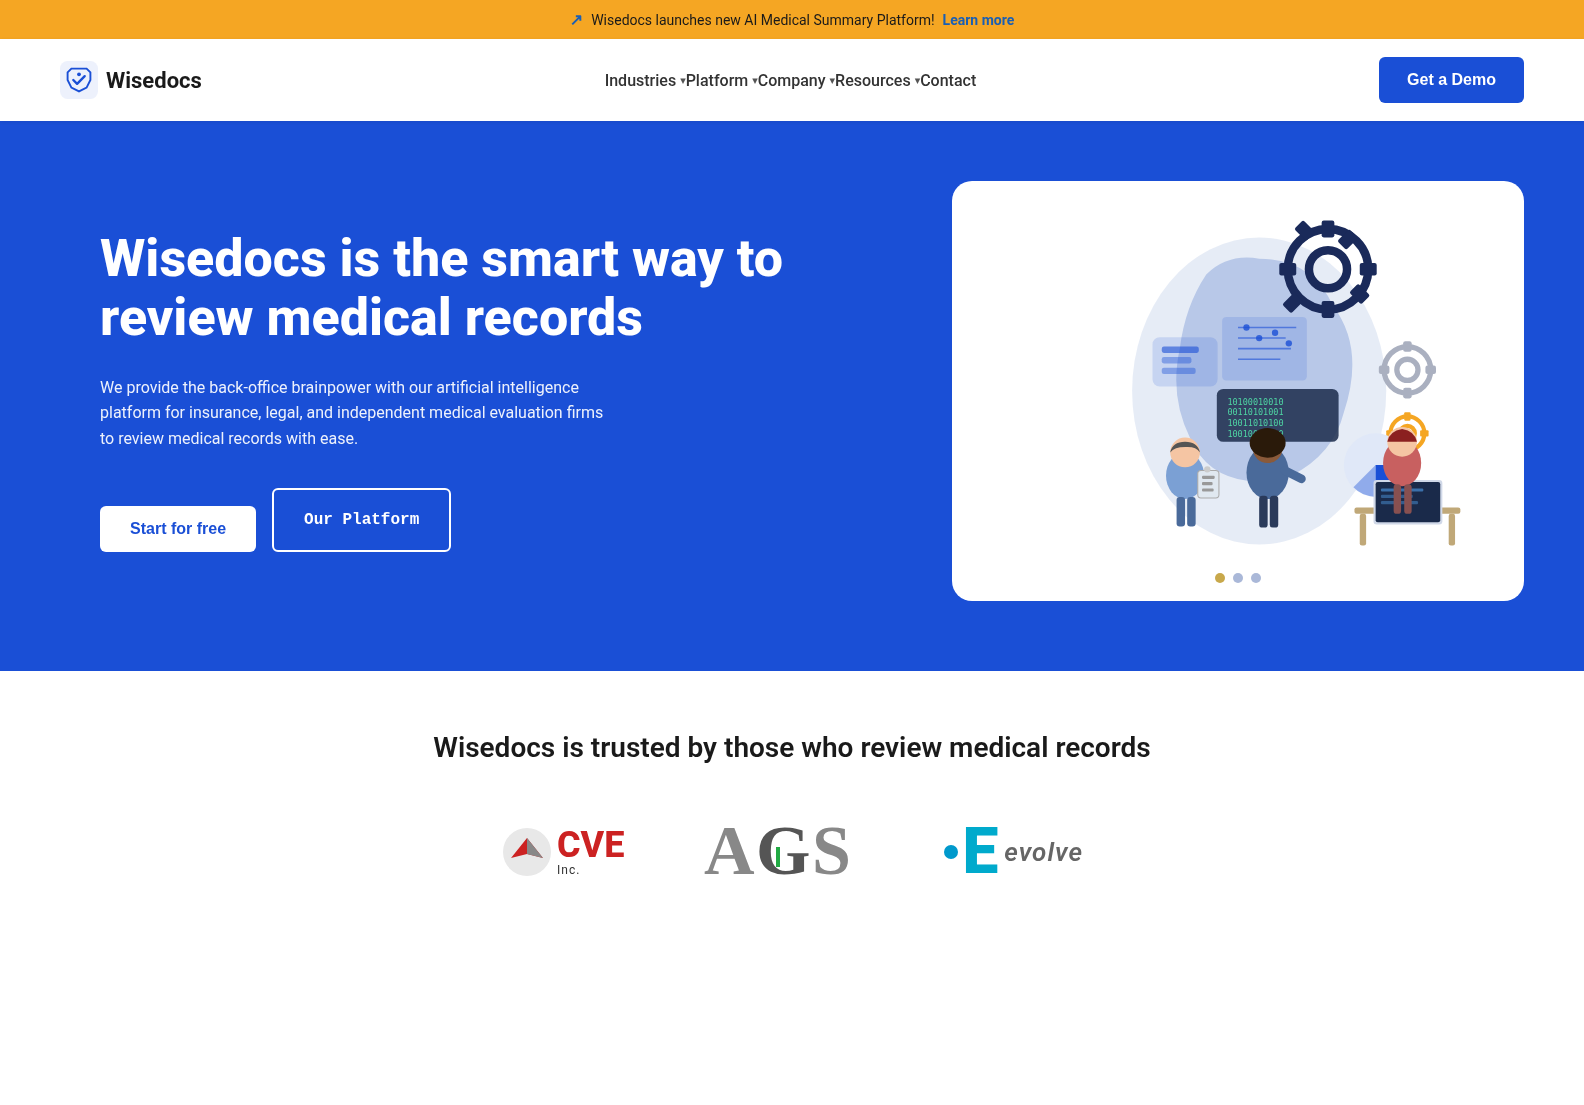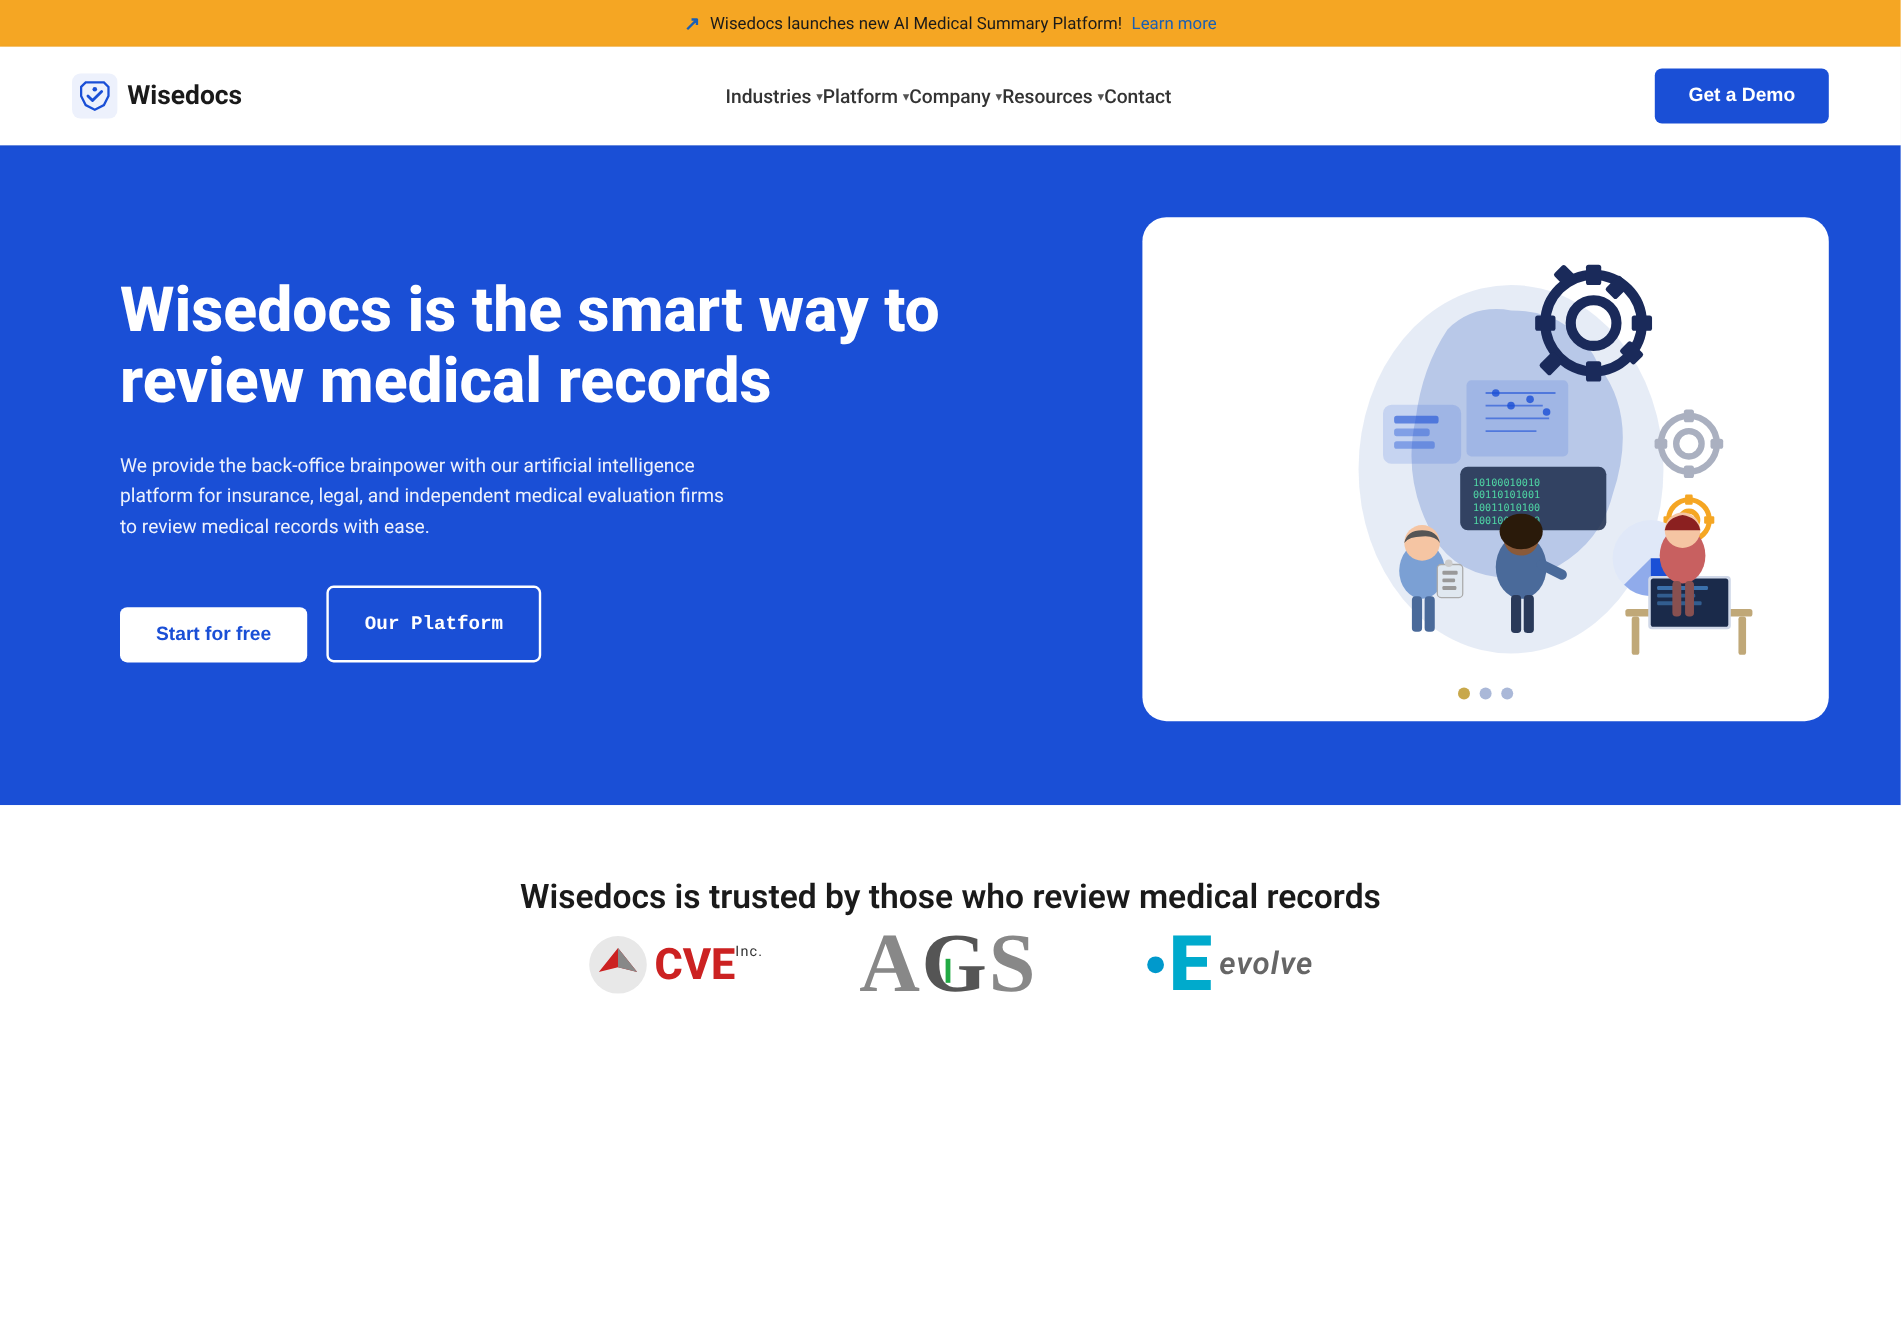--- a/index.html
+++ b/index.html
@@ -17,21 +17,21 @@
       justify-content: center;
       gap: 8px;
     }
     .announcement-bar .arrow-icon {
       color: #1a5fb4;
       font-weight: bold;
       font-size: 16px;
     }
     .announcement-bar a {
       color: #1a5fb4;
-      font-weight: 400;
+      font-weight: 700;
       text-decoration: none;
     }
 
     
     .navbar {
       background: #fff;
       display: flex;
       align-items: center;
       justify-content: space-between;
       padding: 18px 60px;
@@ -169,41 +169,42 @@
     
     .trusted-section {
       background: #fff;
       padding: 60px 40px 50px;
       text-align: center;
     }
     .trusted-section h2 {
       font-size: 28px;
       font-weight: 600;
       color: #1a1a1a;
+      margin-bottom: 48px;
     }
     .logos-row {
       display: flex;
       align-items: center;
       justify-content: center;
       gap: 80px;
     }
 
     
     .cve-logo {
       display: flex;
       align-items: center;
       gap: 4px;
     }
     .cve-icon {
       width: 52px;
       height: 52px;
     }
     .cve-text-group {
       display: flex;
-      flex-direction: row;
+      flex-direction: column;
       align-items: flex-start;
     }
     .cve-main {
       font-size: 36px;
       font-weight: 800;
       color: #cc2222;
       line-height: 1;
     }
     .cve-inc {
       font-size: 12px;

